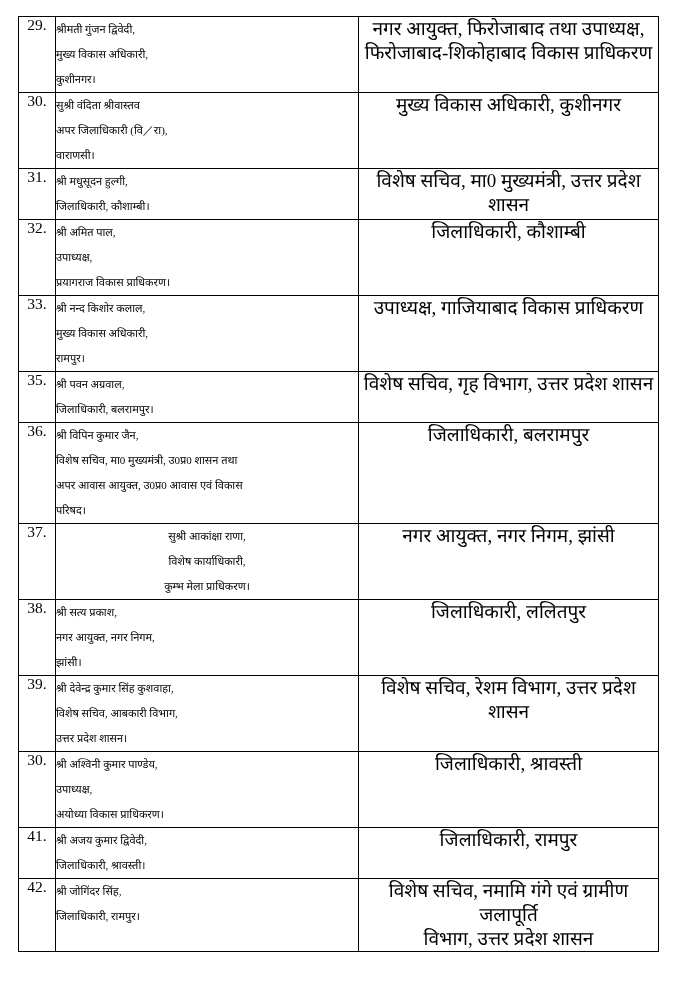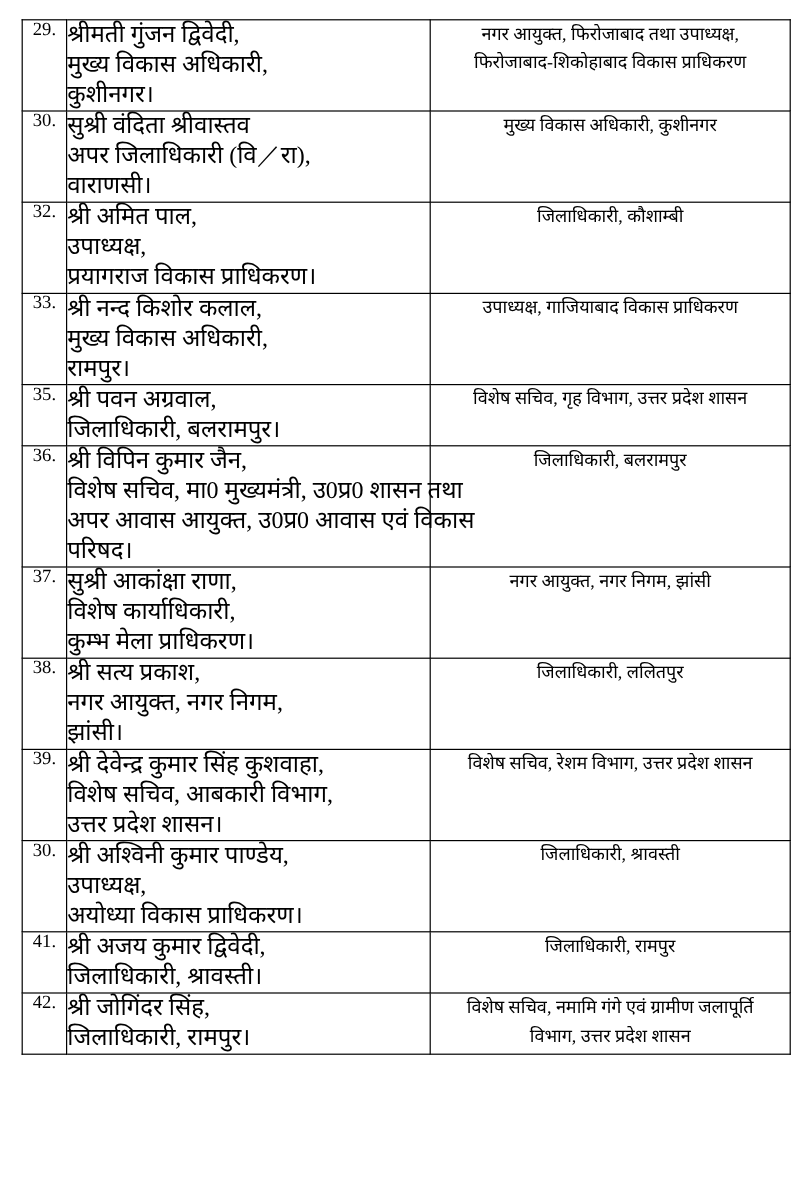--- a/index.html
+++ b/index.html
@@ -53,32 +53,32 @@
     vertical-align: top;
   }
 
   .to-cell {
     text-align: center;
     vertical-align: middle;
     padding: 5px 8px 5px 8px;
   }
 
   .line {
-    font-size: 20px;
+    font-size: 11px;
     line-height: 25px;
     white-space: nowrap;
   }
 
   .to-line {
-    font-size: 15px;
+    font-size: 19px;
     line-height: 24px;
   }
 
   
-  .pad-bottom-lg { padding-bottom: 44px; }
+  .pad-bottom-lg { padding-bottom: 44px; text-align: center; }
   .pad-bottom-md { padding-bottom: 30px; }
 </style>
 </head>
 <body>
 
 <div class="page">
   <table class="transfer-table">
     <colgroup>
       <col class="c-sno">
       <col class="c-from">
@@ -102,20 +102,30 @@
           <td class="from-cell">
             <div class="line">सुश्री वंदिता श्रीवास्तव</div>
             <div class="line">अपर जिलाधिकारी (वि／रा),</div>
             <div class="line">वाराणसी।</div>
           </td>
           <td class="to-cell">
             <div class="to-line">मुख्य विकास अधिकारी, कुशीनगर</div>
           </td>
         </tr>
         <tr>
+          <td class="sno-cell">31.</td>
+          <td class="from-cell">
+            <div class="line">श्री मधुसूदन हुल्गी,</div>
+            <div class="line">जिलाधिकारी, कौशाम्बी।</div>
+          </td>
+          <td class="to-cell">
+            <div class="to-line">विशेष सचिव, मा0 मुख्यमंत्री, उत्तर प्रदेश शासन</div>
+          </td>
+        </tr>
+        <tr>
           <td class="sno-cell">32.</td>
           <td class="from-cell">
             <div class="line">श्री अमित पाल,</div>
             <div class="line">उपाध्यक्ष,</div>
             <div class="line">प्रयागराज विकास प्राधिकरण।</div>
           </td>
           <td class="to-cell">
             <div class="to-line">जिलाधिकारी, कौशाम्बी</div>
           </td>
         </tr>

